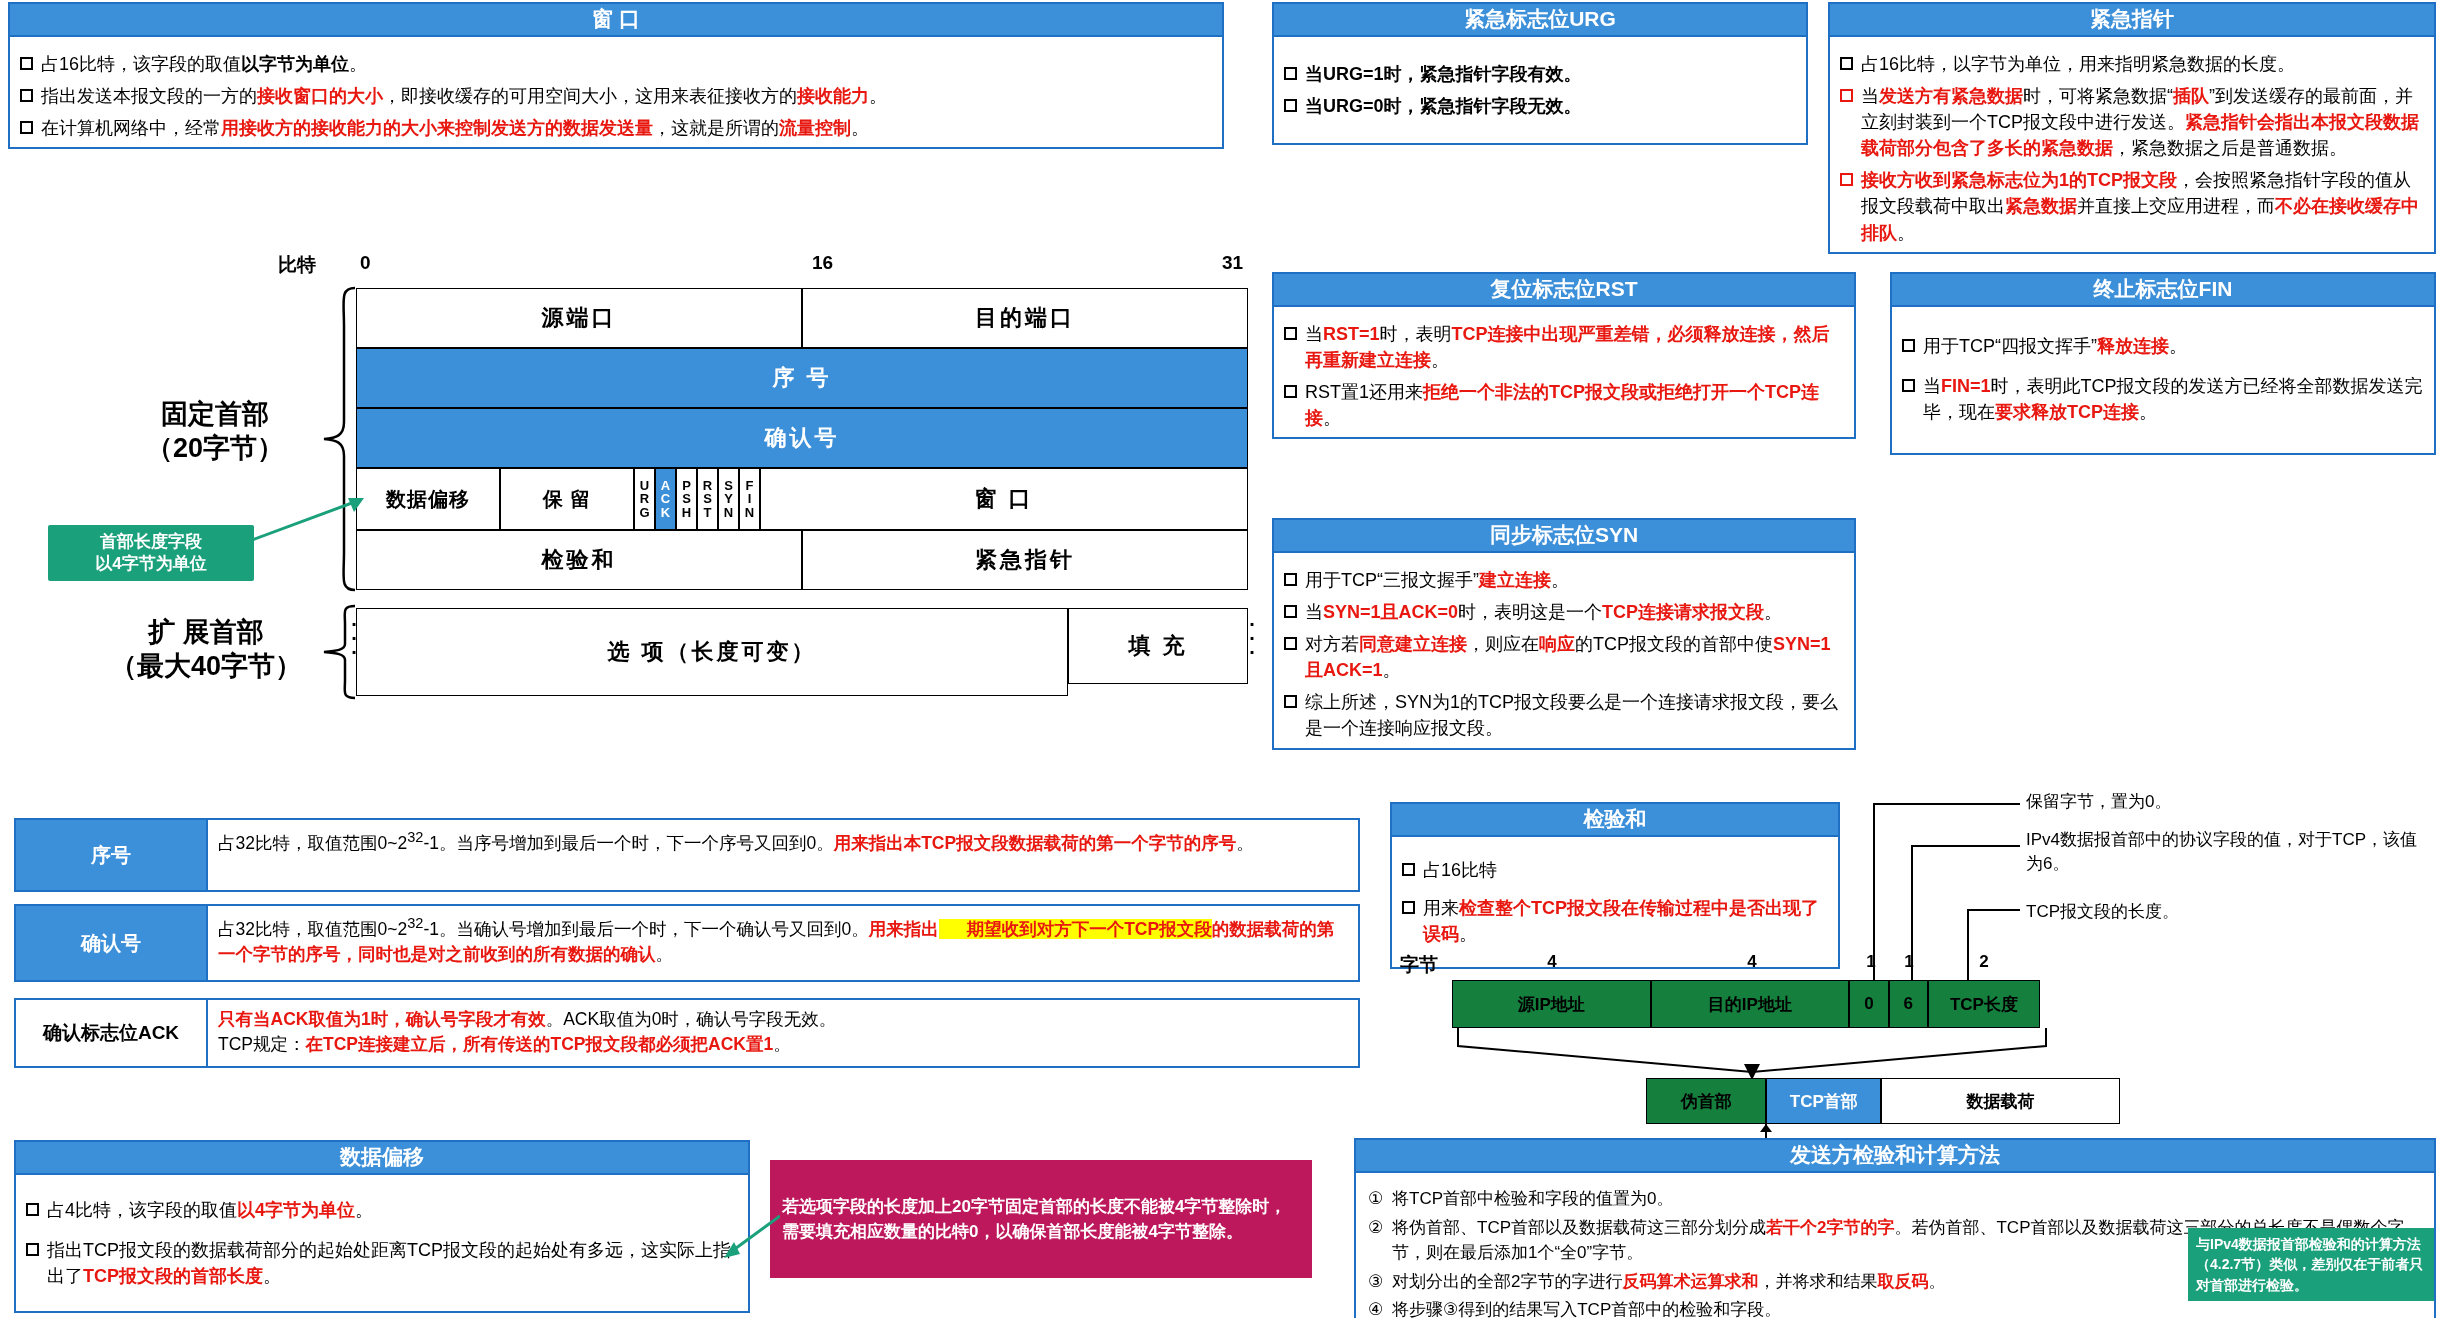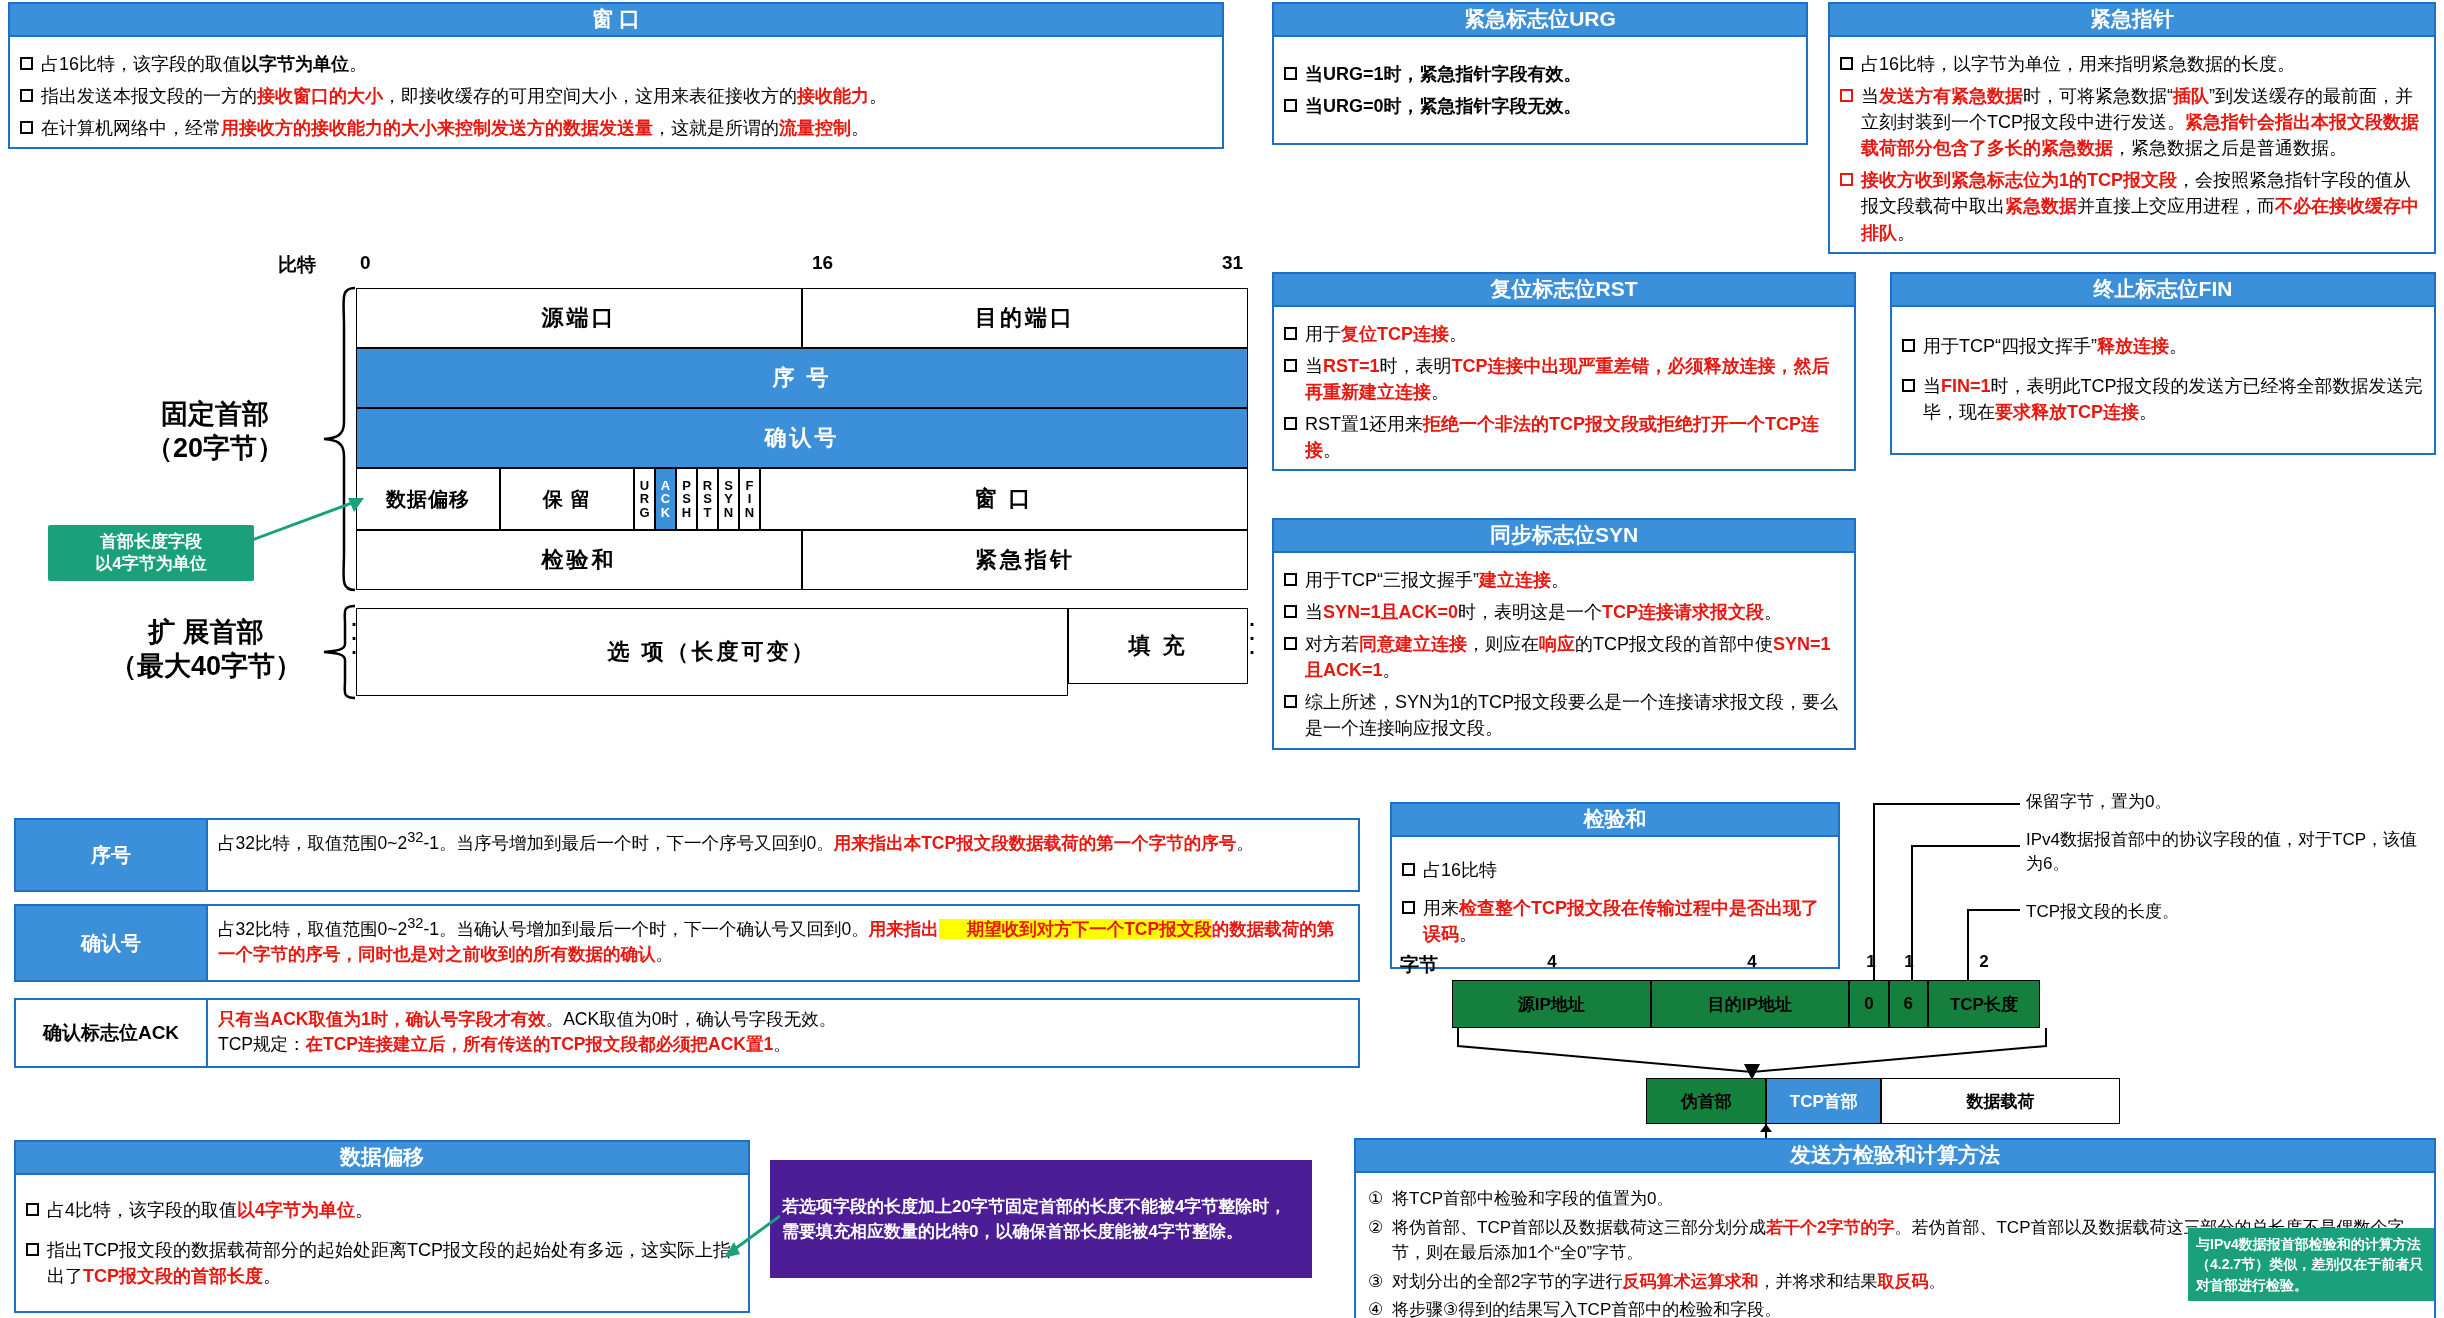--- a/index.html
+++ b/index.html
@@ -56,21 +56,21 @@
   .defrow .dleft.white{background:#fff;color:#000;}
   .defrow .dright{flex:1;padding:7px 10px;font-size:17.5px;line-height:1.45;}
   .hl{background:#ffff00;padding-left:28px;}
 
   
   .ph-cell{border:1px solid #000;display:flex;align-items:center;justify-content:center;
     font-size:17px;font-weight:bold;background:#15803d;color:#000;}
   .ph-cell.white{background:#fff;}
   .ph-cell.blue{background:#3c8fd9;color:#fff;}
   .numlabel{font-size:17px;font-weight:bold;text-align:center;}
-  .greenbox{background:#4c1d95;color:#fff;font-size:17px;line-height:1.5;padding:10px 12px;font-weight:bold;}
+  .greenbox{background:#be185d;color:#fff;font-size:17px;line-height:1.5;padding:10px 12px;font-weight:bold;}
   .teal-note{background:#1aa07a;color:#fff;font-size:14px;line-height:1.45;padding:6px 8px;font-weight:bold;}
   ol.steps{margin:0;padding:0;list-style:none;font-size:17px;line-height:1.5;}
   ol.steps li{display:flex;margin:3px 0;}
   ol.steps li .num{flex:0 0 auto;width:24px;}
   svg{display:block;}
 </style>
 </head>
 <body>
 
 <div class="abs panel" style="left:8px;top:2px;width:1216px;">
@@ -206,24 +206,20 @@
 <div class="abs" style="left:252px;top:490px;width:112px;height:60px;">
   <svg width="112" height="60" viewBox="0 0 112 60">
       <path d="M0 50 L108 10" stroke="#1aa07a" stroke-width="3" fill="none"></path>
       <path d="M112 8 L96 8 L102 22 Z" fill="#1aa07a"></path>
     </svg>
 </div>
 
 <div class="abs panel" style="left:1272px;top:272px;width:584px;">
   <div class="panel-title">复位标志位RST</div>
   <div class="panel-body">
-    <div class="bullet-row">
-        <span class="bullet-box"></span>
-        <span class="bullet-text">用于<span class="rb">复位TCP连接</span>。</span>
-      </div>
     <div class="bullet-row">
         <span class="bullet-box"></span>
         <span class="bullet-text">当<span class="rb">RST=1</span>时，表明<span class="rb">TCP连接中出现严重差错，必须释放连接，然后再重新建立连接</span>。</span>
       </div>
     <div class="bullet-row">
         <span class="bullet-box"></span>
         <span class="bullet-text">RST置1还用来<span class="rb">拒绝一个非法的TCP报文段或拒绝打开一个TCP连接</span>。</span>
       </div>
   </div>
 </div>

